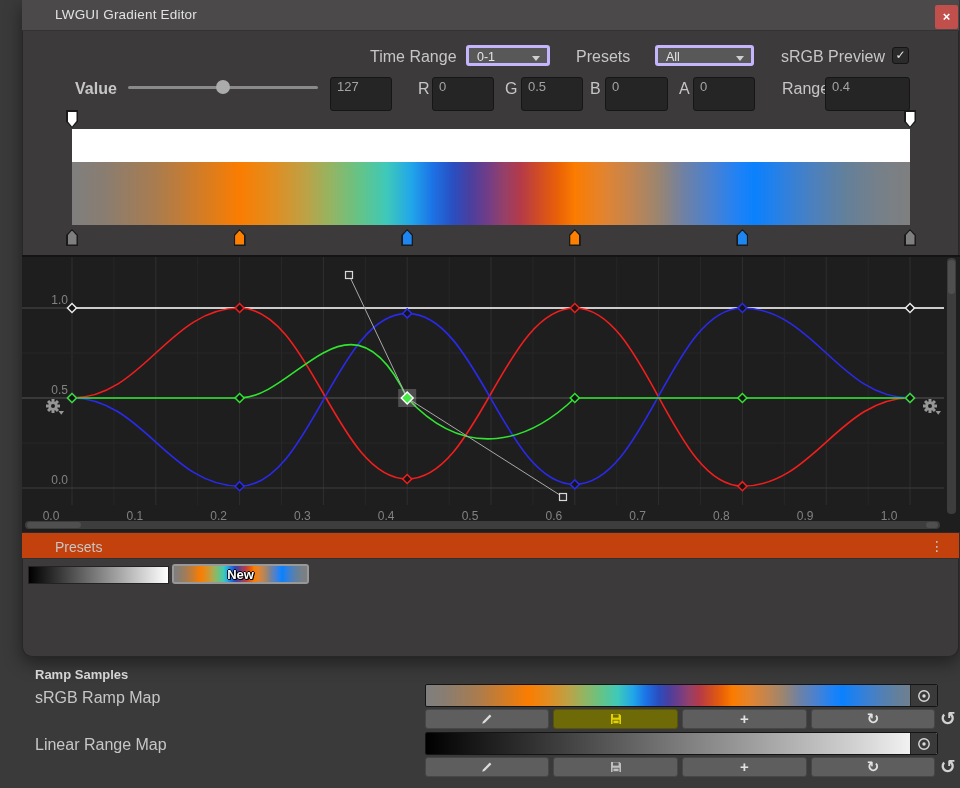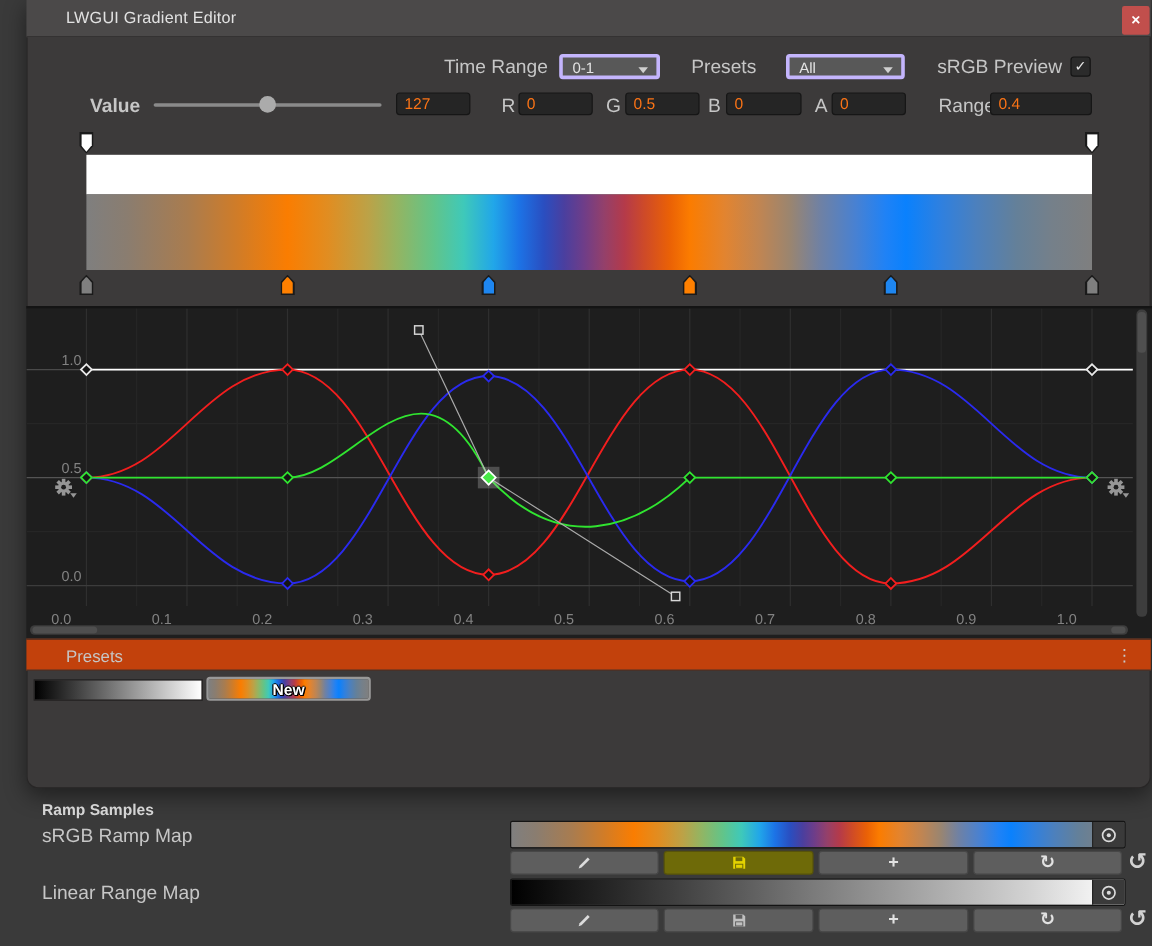--- a/index.html
+++ b/index.html
@@ -27,22 +27,22 @@
   .dd{
     background:#585858;border:3px solid #c4b5fd;border-radius:3px;height:21px;box-sizing:border-box;
     color:#E4E4E4;font-size:12.5px;line-height:19px;padding-left:8px;cursor:pointer;
   }
   .dd .arrow{position:absolute;right:7px;top:8px;width:0;height:0;border-left:4px solid transparent;border-right:4px solid transparent;border-top:5px solid #CFCFCF;}
   .checkbox{
     width:17px;height:17px;background:#2B2B2B;border:1px solid #151515;border-radius:3px;box-sizing:border-box;
     color:#E8E8E8;font-size:12px;font-weight:bold;text-align:center;line-height:15px;cursor:pointer;
   }
   .field{
-    background:#252525;border:1px solid #161616;border-radius:3px;height:19px;box-sizing:border-box;
-    color:#f97316;font-size:13px;line-height:17px;padding-left:6px;
+    background:#252525;border:1px solid #161616;border-radius:3px;height:34px;box-sizing:border-box;
+    color:#a3a3a3;font-size:13px;line-height:17px;padding-left:6px;
   }
   .slider-track{height:3px;background:#8A8A8A;border-radius:2px;}
   .slider-handle{width:14px;height:14px;border-radius:50%;background:#ABABAB;cursor:pointer;}
   
   .marker{width:12px;cursor:pointer;}
   .marker .outer{position:absolute;inset:0;background:#1A1A1A;}
   .marker .inner{position:absolute;inset:1.5px;}
   .clip-up{clip-path:polygon(50% 0,100% 36%,100% 100%,0 100%,0 36%);}
   .clip-down{clip-path:polygon(0 0,100% 0,100% 64%,50% 100%,0 64%);}
   

